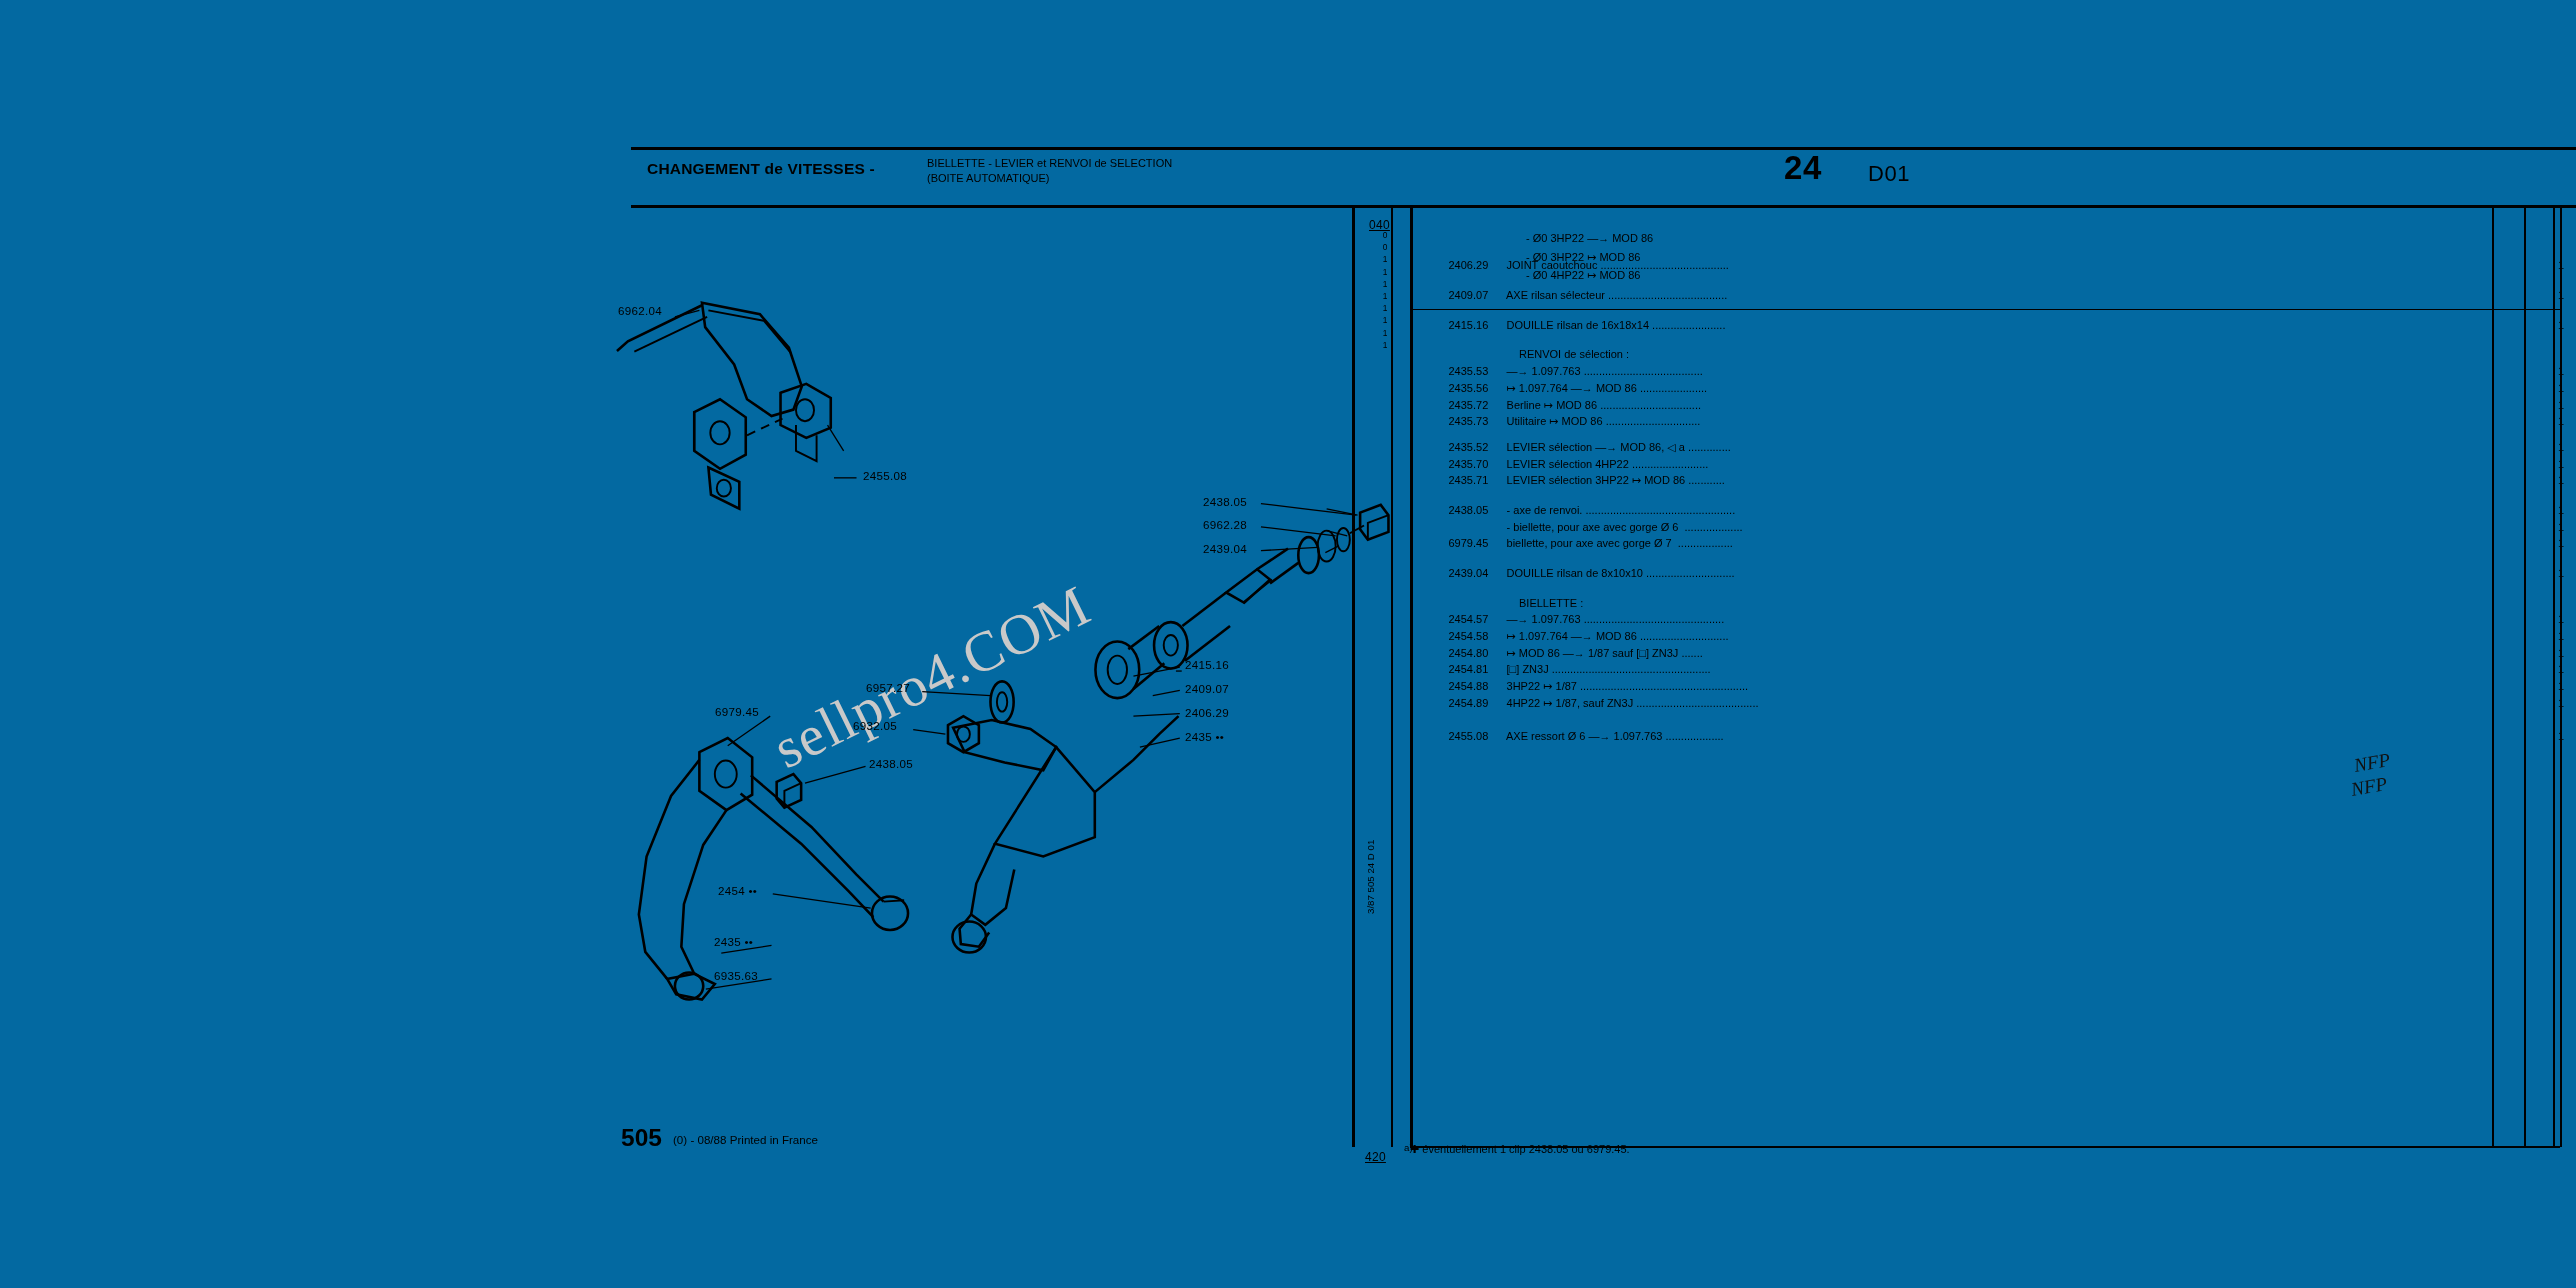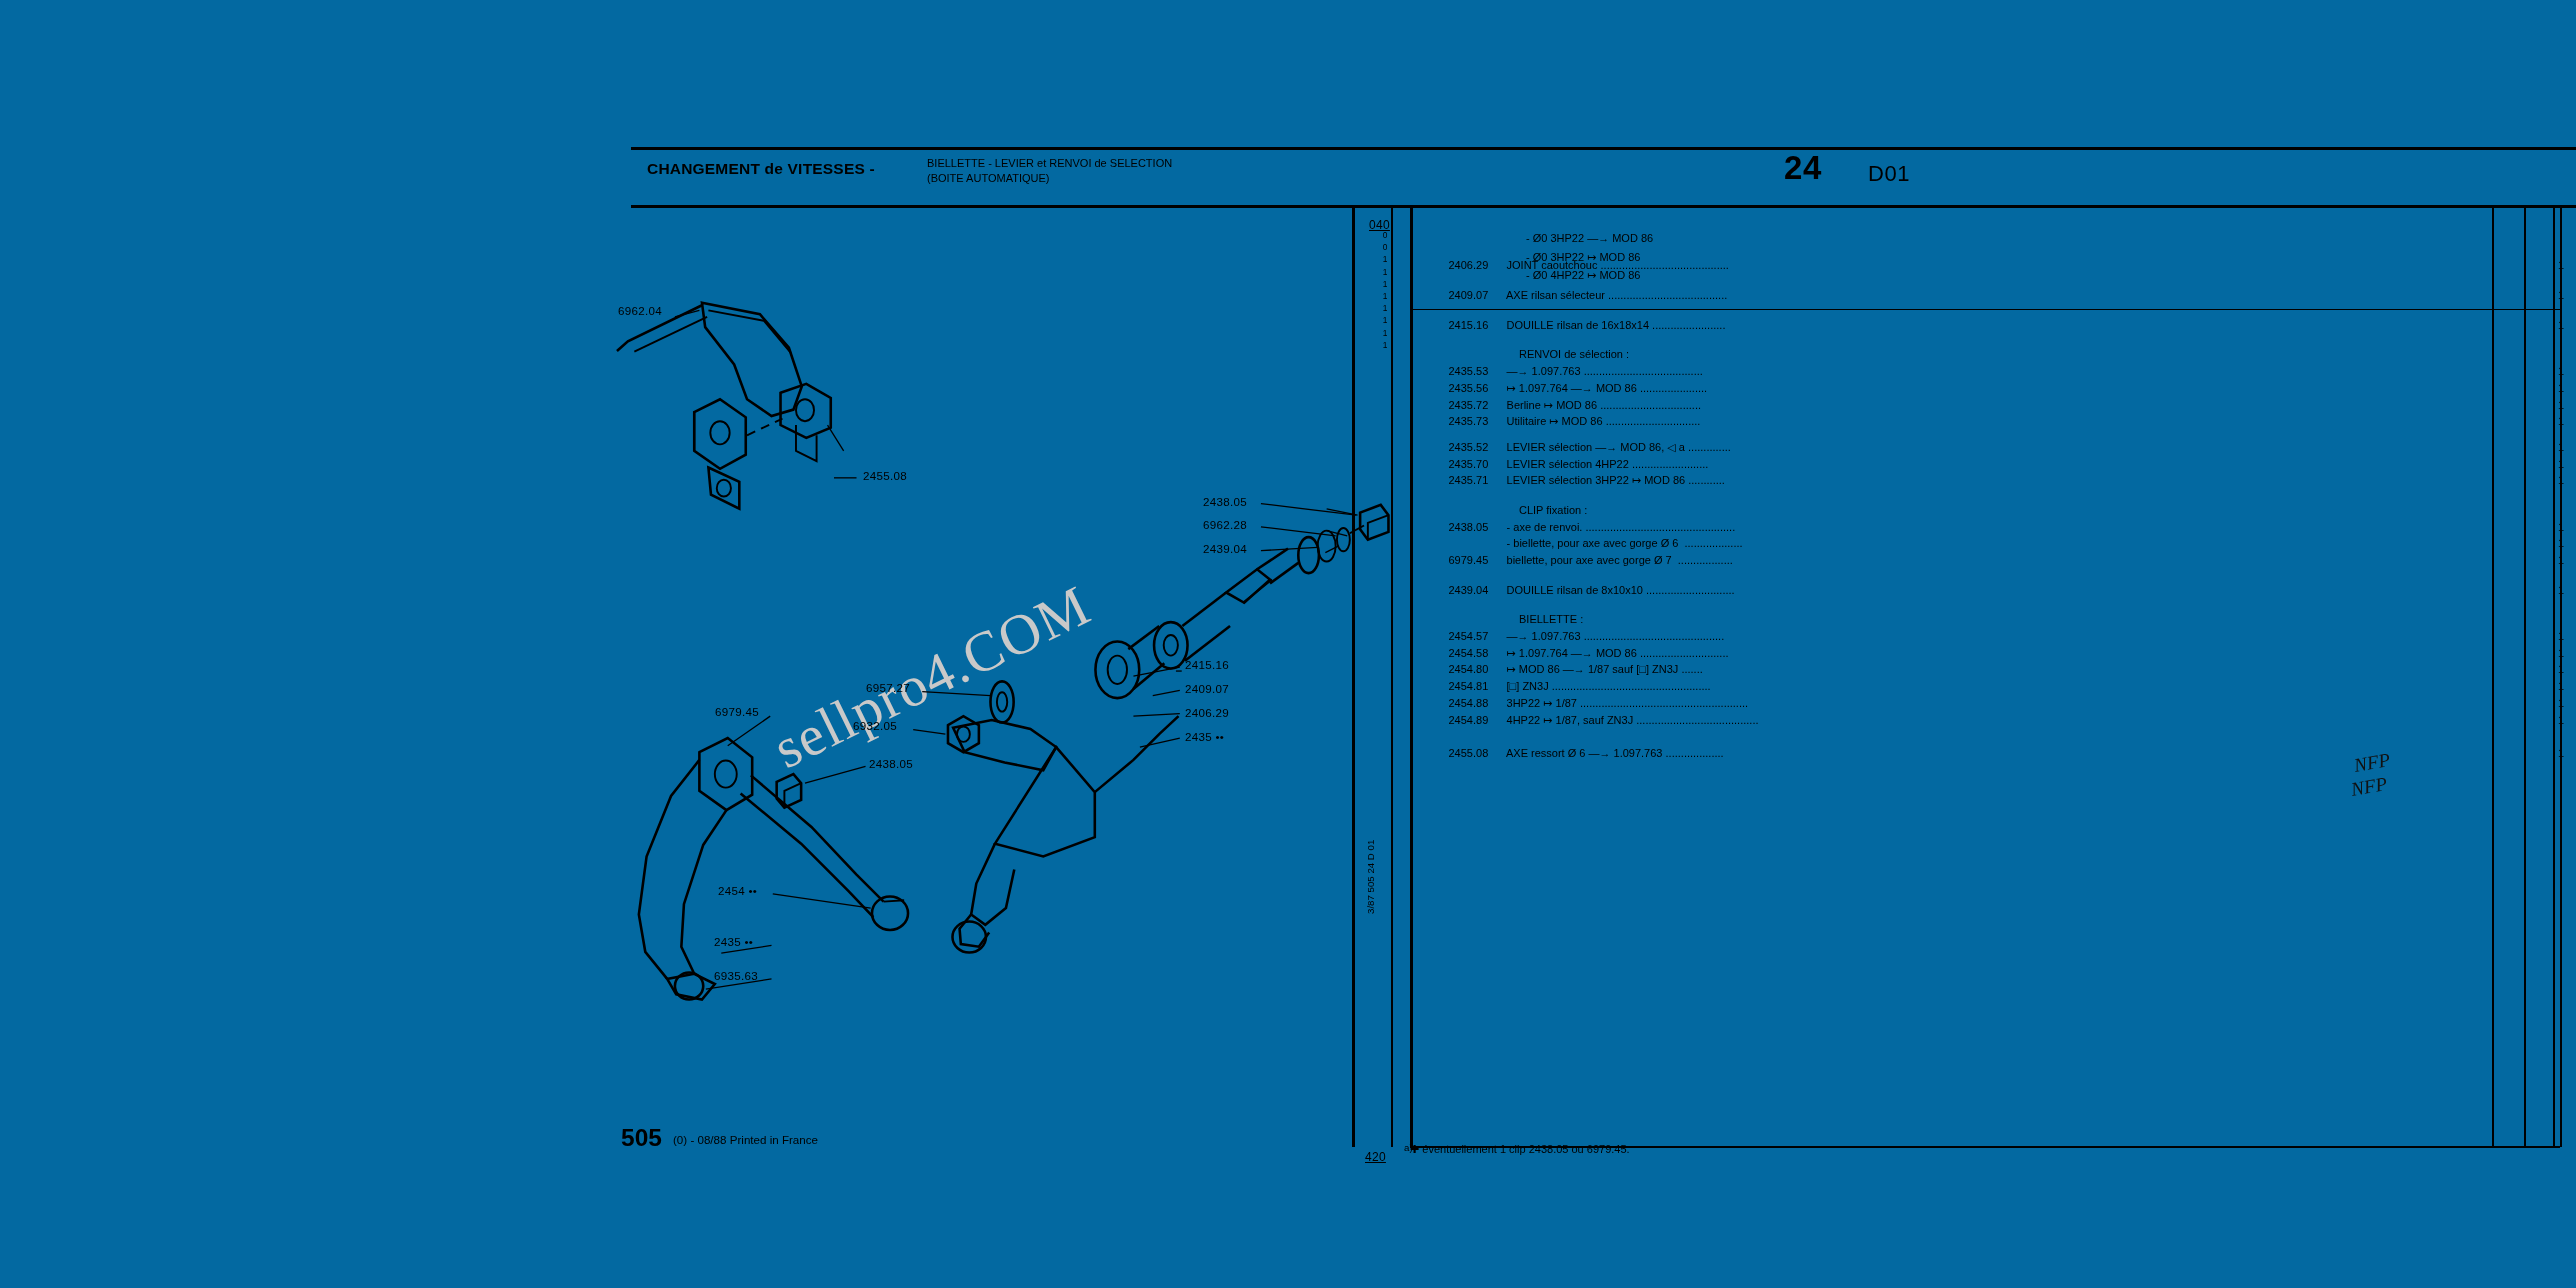--- a/index.html
+++ b/index.html
@@ -415,21 +415,20 @@
       <span class="qty">1</span>
     </div>
     <div class="row" style="padding-left:22.5px;">
       <span class="ref">2435.71</span>
       <span>LEVIER sélection 3HP22 ↦  MOD 86</span>
       <span>............</span>
       <span class="qty">1</span>
     </div>
     <div class="spacer20"></div>
 
-    <div class="row grp-title" style="padding-left:93px;">CLIP fixation :</div>
     <div class="row" style="padding-left:22.5px;">
       <span class="ref">2438.05</span>
       <span>- axe de renvoi.</span>
       <span>.................................................</span>
       <span class="qty">1</span>
     </div>
     <div class="row" style="padding-left:22.5px;">
       <span class="ref"></span>
       <span>- biellette, pour axe avec gorge Ø 6</span>
       <span>&nbsp;...................</span>

